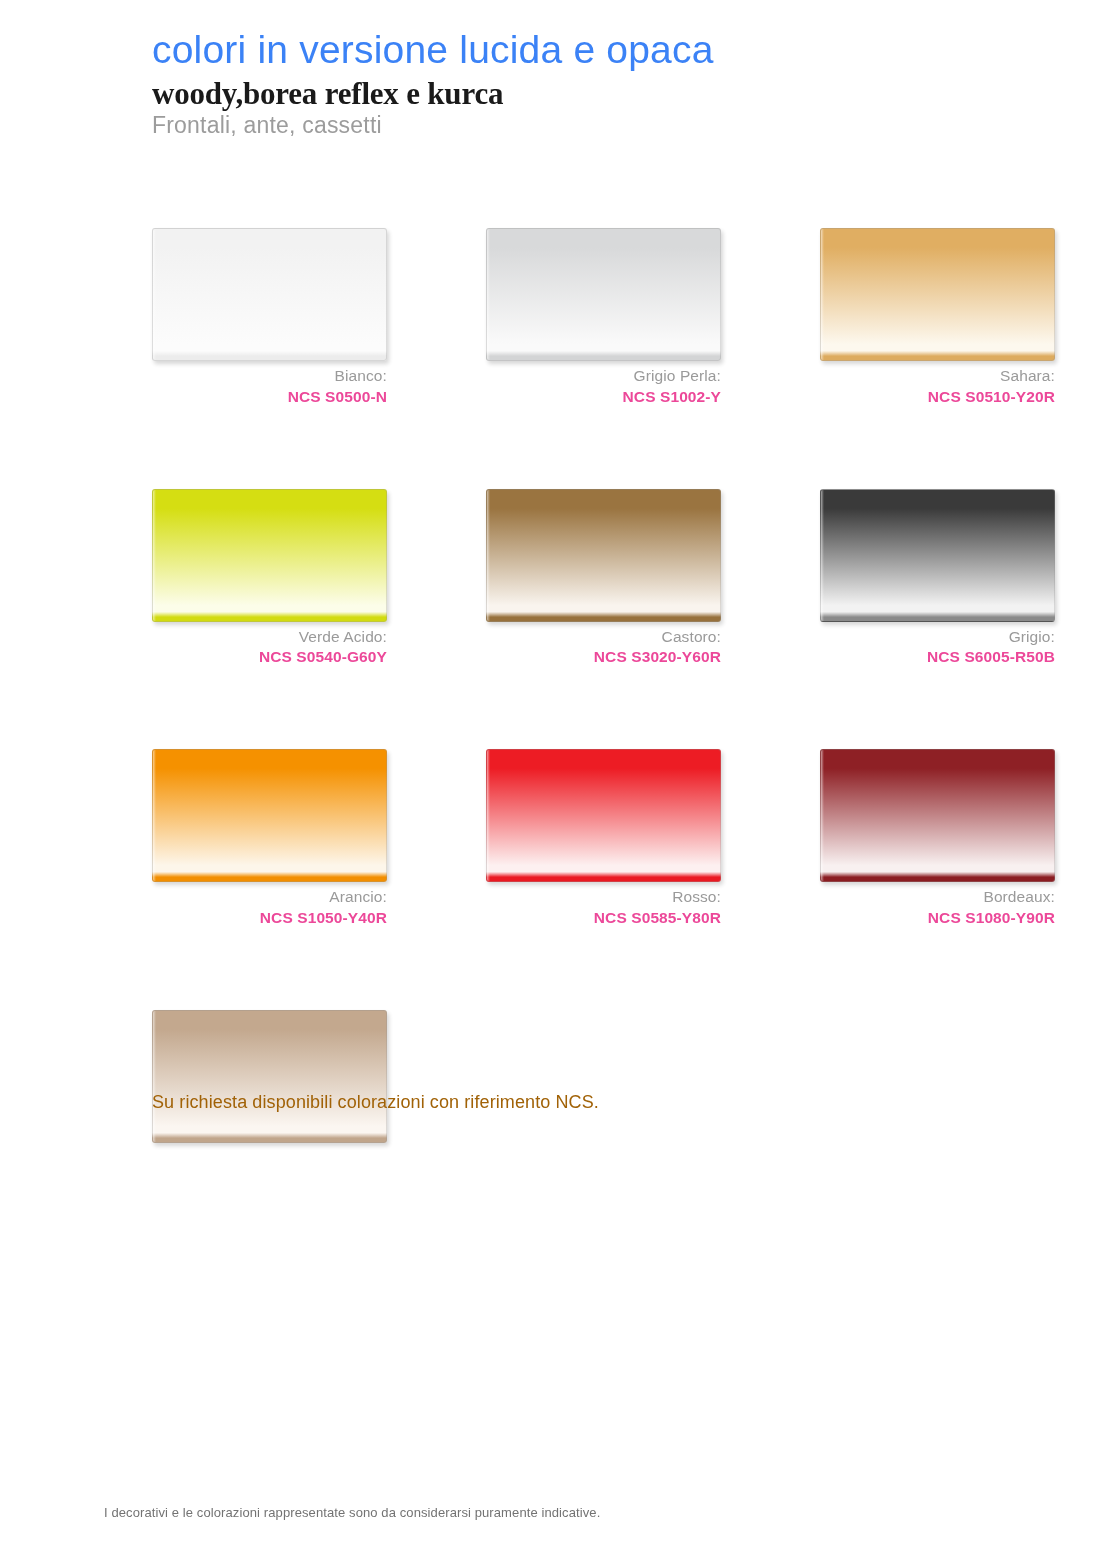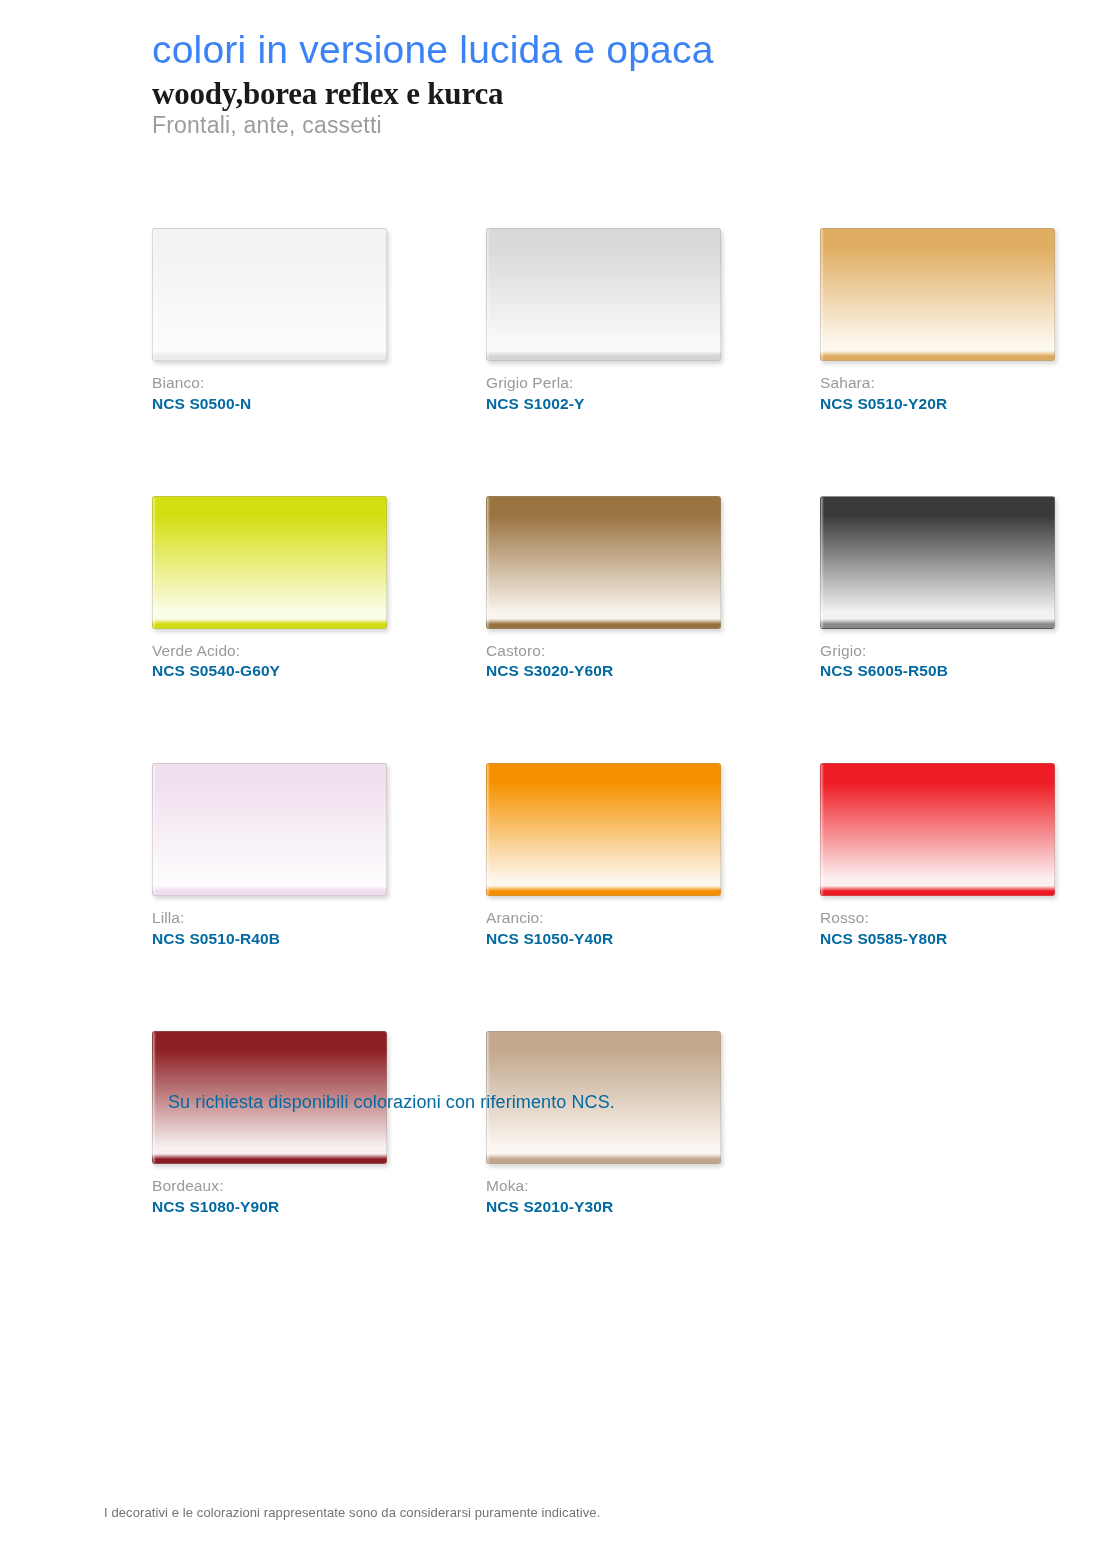--- a/index.html
+++ b/index.html
@@ -79,47 +79,48 @@
   .swatch-chip::after {
     
     content: "";
     position: absolute;
     left: 0; top: 0; bottom: 0;
     width: 3px;
     background: linear-gradient(to right, rgba(255,255,255,0.55), rgba(255,255,255,0));
     pointer-events: none;
   }
   .swatch-labels {
-    margin-top: 12px;
+    margin-top: 5px;
     line-height: 1.28;
+    text-align: right;
   }
   .swatch-name {
     font-size: 15.5px;
     font-weight: 400;
     color: #9a9a9a;
     letter-spacing: 0.1px;
     white-space: nowrap;
   }
   .swatch-code {
     font-size: 15.5px;
     font-weight: 700;
-    color: #0369a1;
+    color: #ec4899;
     letter-spacing: 0.1px;
     white-space: nowrap;
     margin-top: 1px;
   }
 
   
   .note {
     position: absolute;
-    left: 168px;
+    left: 152px;
     top: 1092px;
     font-size: 18px;
     font-weight: 400;
-    color: #0369a1;
+    color: #a16207;
     letter-spacing: 0.1px;
     white-space: nowrap;
   }
   .disclaimer {
     position: absolute;
     left: 104px;
     top: 1505px;
     font-size: 13px;
     font-weight: 400;
     color: #737373;
@@ -173,27 +174,20 @@
       </div>
     </div>
     <div class="swatch-cell">
       <div class="swatch-chip" style="background: linear-gradient(rgb(58, 58, 58) 0%, rgb(58, 58, 58) 14%, rgb(242, 242, 242) 88%, rgb(242, 242, 242) 93%, rgb(138, 138, 138) 97%, rgb(138, 138, 138) 100%);"></div>
       <div class="swatch-labels">
         <div class="swatch-name">Grigio:</div>
         <div class="swatch-code">NCS S6005-R50B</div>
       </div>
     </div>
     <div class="swatch-cell">
-      <div class="swatch-chip" style="background: linear-gradient(rgb(240, 224, 238) 0%, rgb(240, 224, 238) 14%, rgb(253, 251, 253) 88%, rgb(253, 251, 253) 93%, rgb(237, 221, 237) 97%, rgb(237, 221, 237) 100%);"></div>
-      <div class="swatch-labels">
-        <div class="swatch-name">Lilla:</div>
-        <div class="swatch-code">NCS S0510-R40B</div>
-      </div>
-    </div>
-    <div class="swatch-cell">
       <div class="swatch-chip" style="background: linear-gradient(rgb(245, 145, 0) 0%, rgb(245, 145, 0) 14%, rgb(253, 246, 234) 88%, rgb(253, 246, 234) 93%, rgb(242, 142, 0) 97%, rgb(242, 142, 0) 100%);"></div>
       <div class="swatch-labels">
         <div class="swatch-name">Arancio:</div>
         <div class="swatch-code">NCS S1050-Y40R</div>
       </div>
     </div>
     <div class="swatch-cell">
       <div class="swatch-chip" style="background: linear-gradient(rgb(237, 28, 36) 0%, rgb(237, 28, 36) 14%, rgb(253, 240, 240) 88%, rgb(253, 240, 240) 93%, rgb(234, 25, 34) 97%, rgb(234, 25, 34) 100%);"></div>
       <div class="swatch-labels">
         <div class="swatch-name">Rosso:</div>
@@ -202,21 +196,17 @@
     </div>
     <div class="swatch-cell">
       <div class="swatch-chip" style="background: linear-gradient(rgb(142, 32, 37) 0%, rgb(142, 32, 37) 14%, rgb(248, 240, 240) 88%, rgb(248, 240, 240) 93%, rgb(139, 29, 34) 97%, rgb(139, 29, 34) 100%);"></div>
       <div class="swatch-labels">
         <div class="swatch-name">Bordeaux:</div>
         <div class="swatch-code">NCS S1080-Y90R</div>
       </div>
     </div>
     <div class="swatch-cell">
       <div class="swatch-chip" style="background: linear-gradient(rgb(195, 168, 142) 0%, rgb(195, 168, 142) 14%, rgb(251, 246, 241) 88%, rgb(251, 246, 241) 93%, rgb(192, 165, 139) 97%, rgb(192, 165, 139) 100%);"></div>
-      <div class="swatch-labels">
-        <div class="swatch-name">Moka:</div>
-        <div class="swatch-code">NCS S2010-Y30R</div>
-      </div>
     </div>
   </div>
 
 <div class="note">Su richiesta disponibili colorazioni con riferimento NCS.</div>
 <div class="disclaimer">I decorativi e le colorazioni rappresentate sono da considerarsi puramente indicative.</div>
 
 </body></html>

